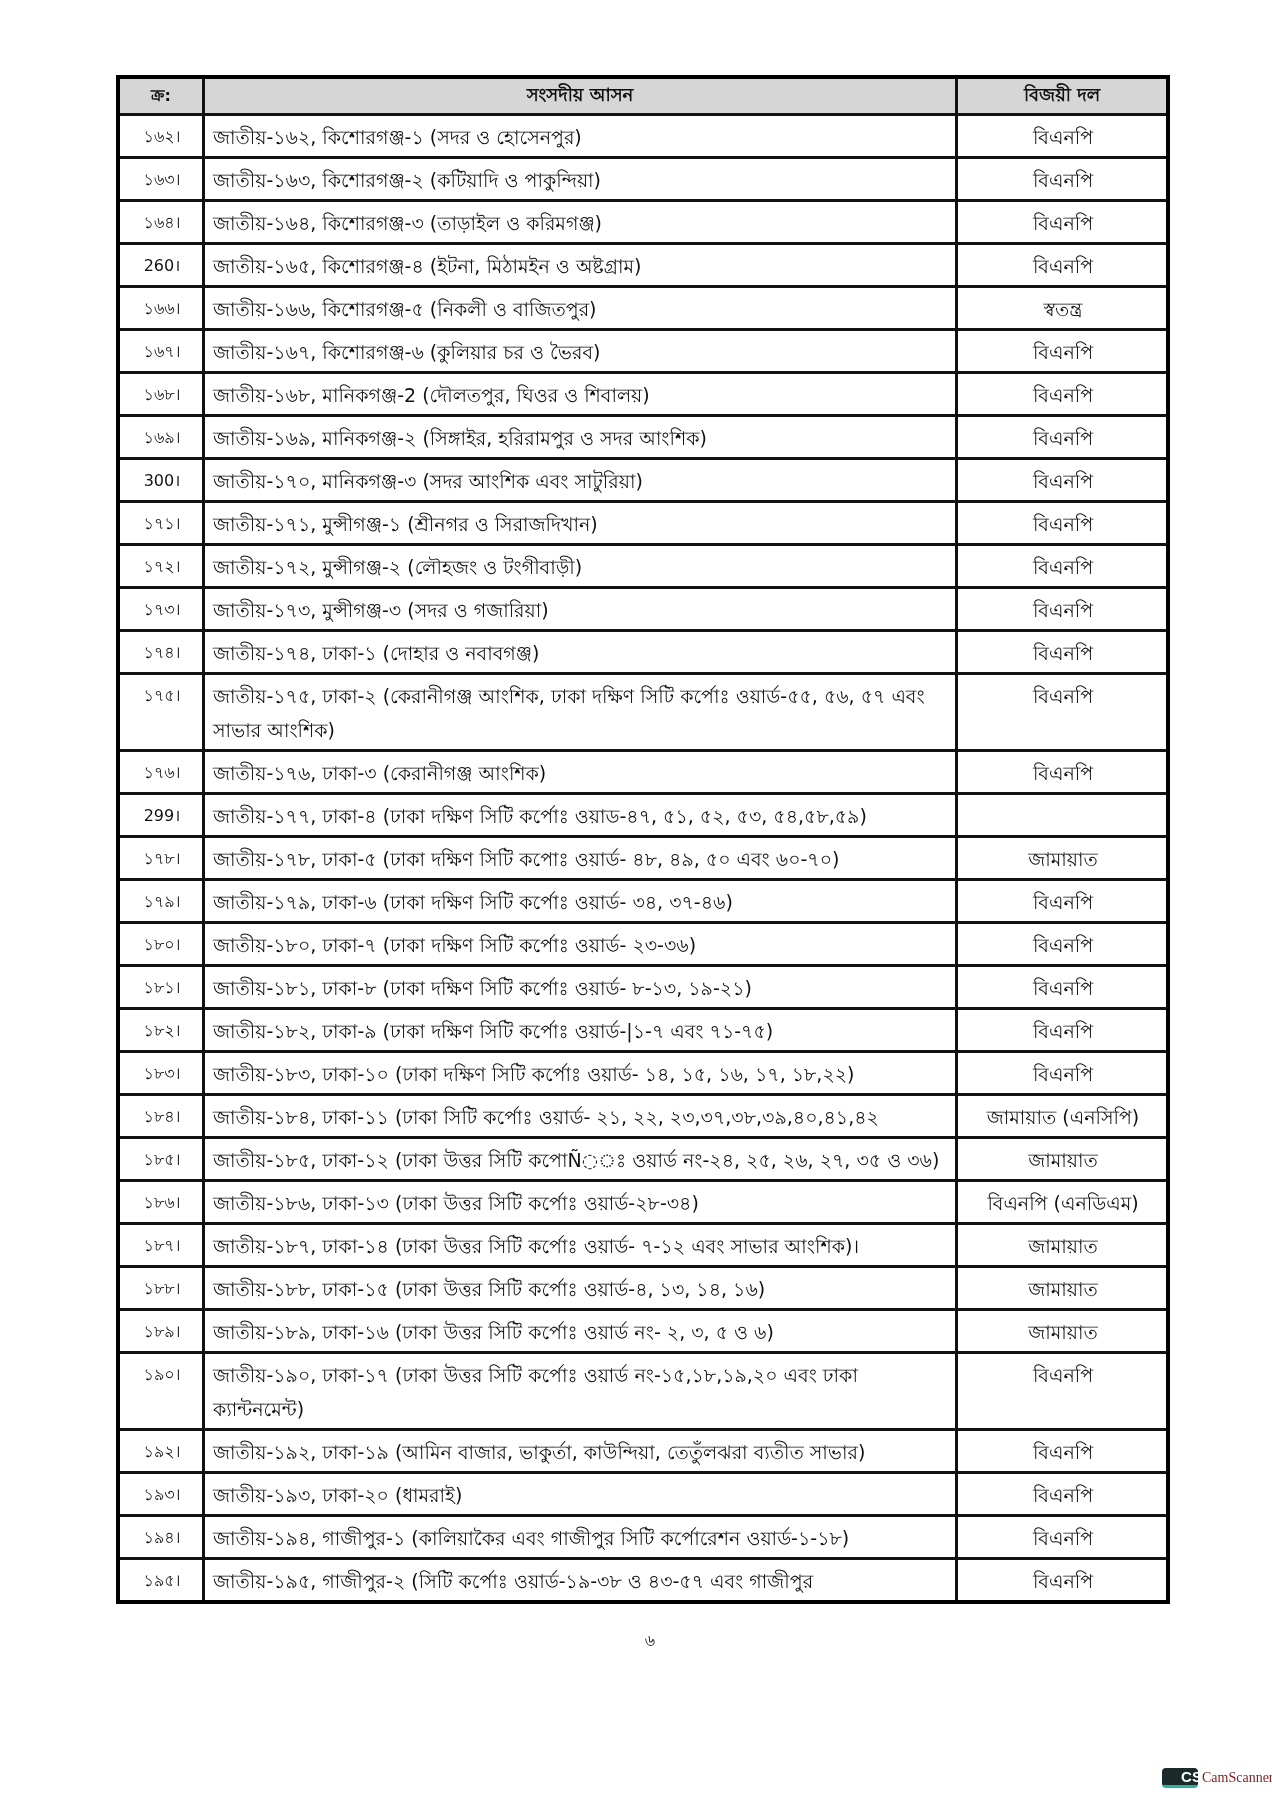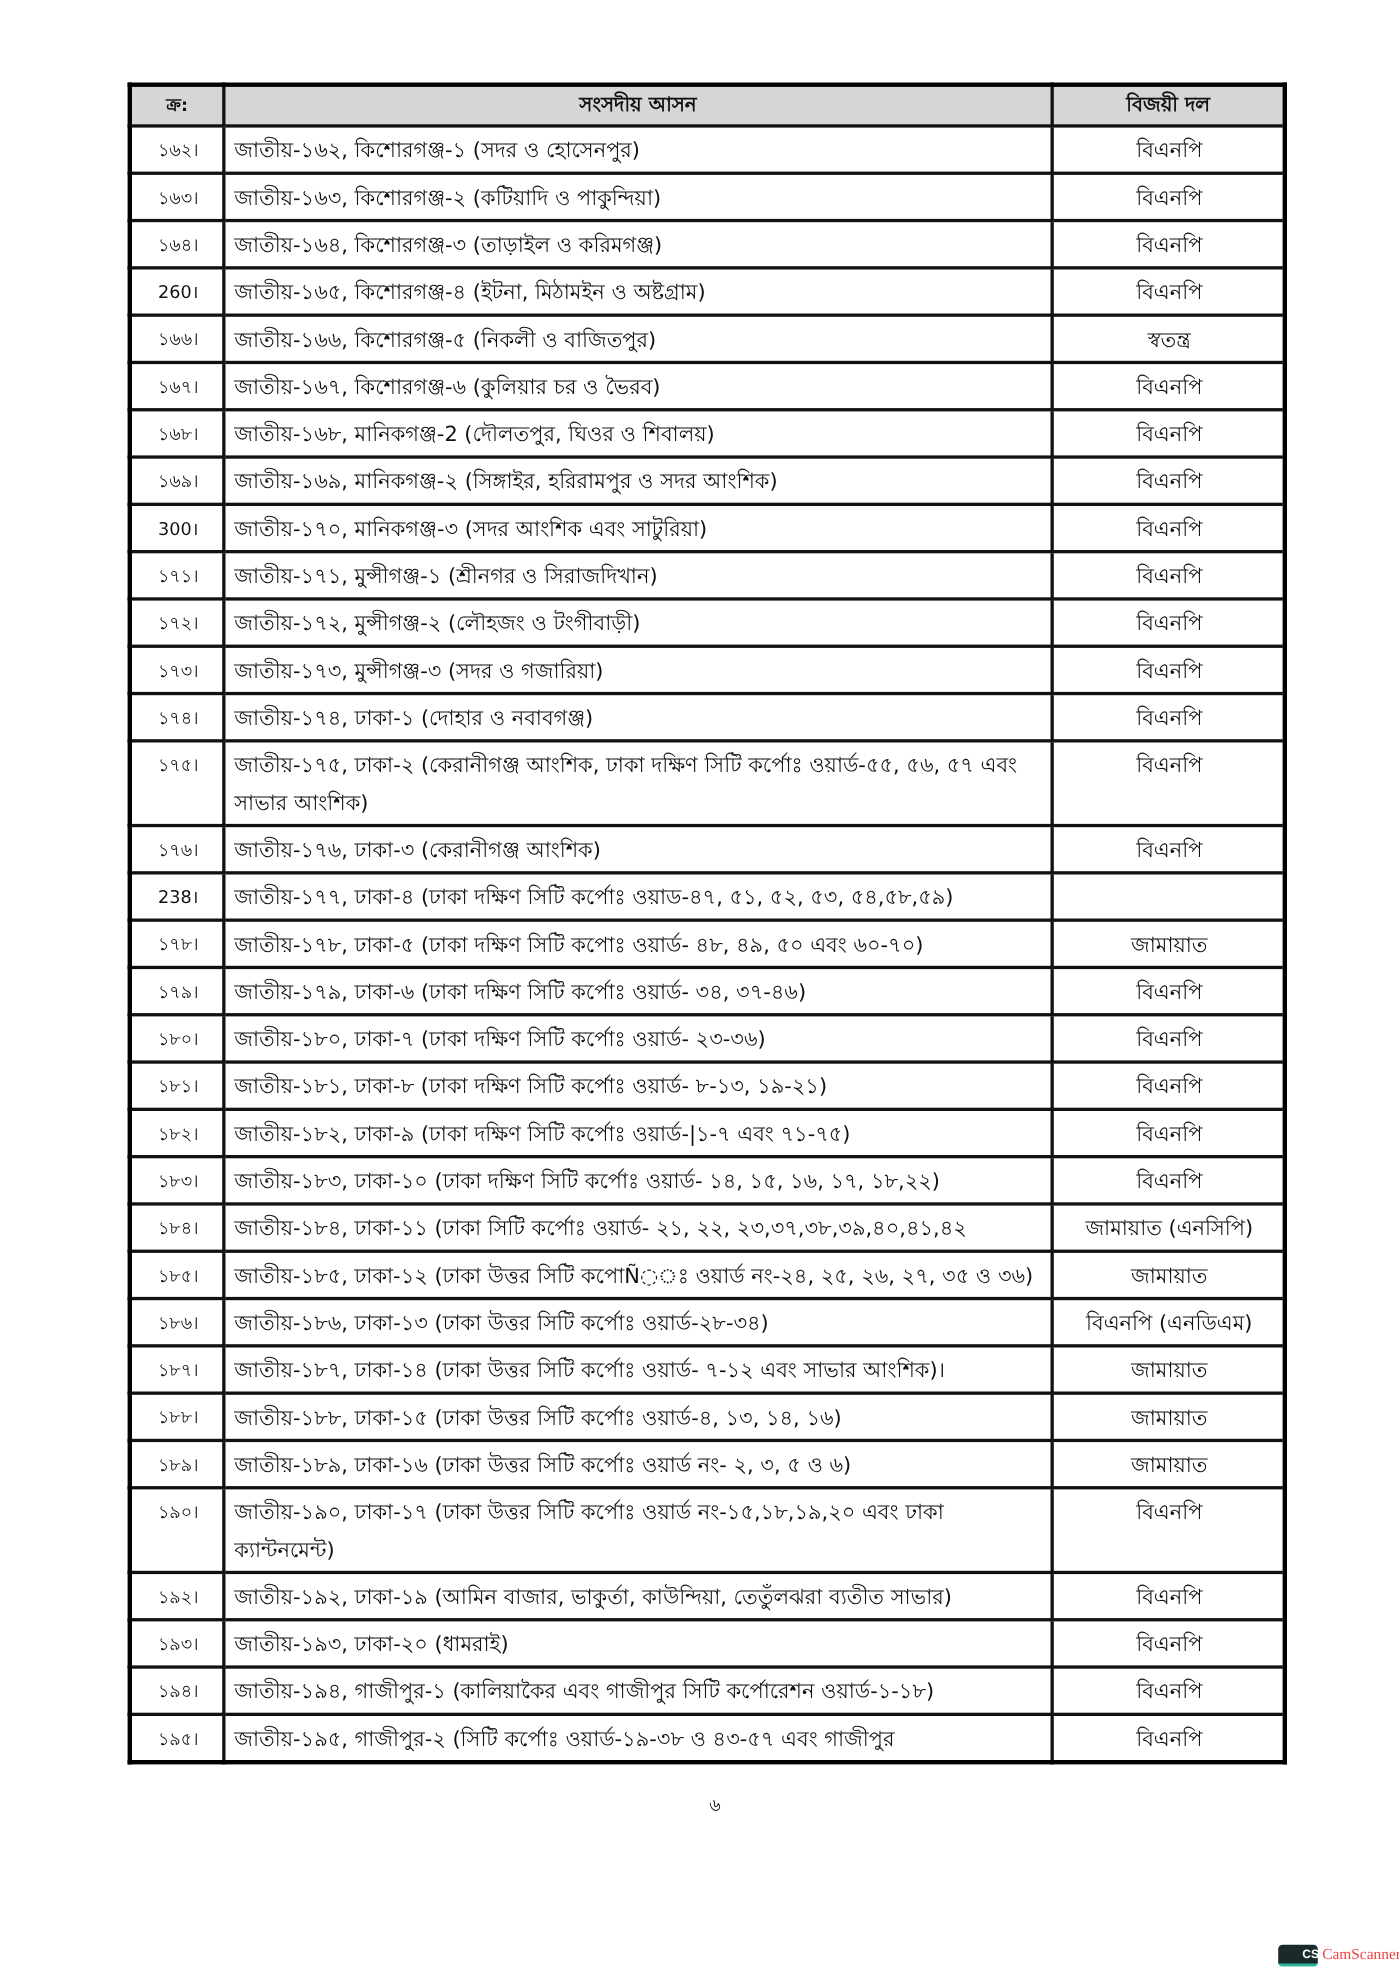--- a/index.html
+++ b/index.html
@@ -22,24 +22,24 @@
   .tbl tr.single td { height: 33px; }
   .pagenum {
     position: absolute; left: 638px; top: 1628px; width: 24px; text-align: center;
     font-size: 16px;
   }
   .cs {
     position: absolute; left: 1162px; top: 1768px; display: flex; align-items: center; gap: 4px;
   }
   .cs-logo {
     width: 36px; height: 20px; background: #1a2a2a; border-radius: 4px; color: #fff;
-    font-size: 11px; font-weight: bold; display: flex; align-items: center; justify-content: center;
+    font-size: 15px; font-weight: bold; display: flex; align-items: center; justify-content: center;
     font-family: "Liberation Sans", sans-serif; border-bottom: 3px solid #2bb39a; box-sizing: border-box; padding-left: 23px;
   }
-  .cs-text { font-family: "Liberation Serif", serif; font-size: 14px; color: #ef4444; }
+  .cs-text { font-family: "Liberation Serif", serif; font-size: 14px; color: #7f1d1d; }
 </style>
 </head>
 <body>
 
 <table class="tbl">
   <thead>
     <tr>
       <th class="c1">ক্র:</th>
       <th>সংসদীয় আসন</th>
       <th class="c3">বিজয়ী দল</th>
@@ -115,21 +115,21 @@
         <td class="c1">১৭৫।</td>
         <td>জাতীয়-১৭৫, ঢাকা-২ (কেরানীগঞ্জ আংশিক, ঢাকা দক্ষিণ সিটি কর্পোঃ ওয়ার্ড-৫৫, ৫৬, ৫৭ এবং সাভার আংশিক)</td>
         <td class="c3">বিএনপি</td>
       </tr>
       <tr class="single">
         <td class="c1">১৭৬।</td>
         <td>জাতীয়-১৭৬, ঢাকা-৩ (কেরানীগঞ্জ আংশিক)</td>
         <td class="c3">বিএনপি</td>
       </tr>
       <tr class="single">
-        <td class="c1">238।</td>
+        <td class="c1">299।</td>
         <td>জাতীয়-১৭৭, ঢাকা-৪ (ঢাকা দক্ষিণ সিটি কর্পোঃ ওয়াড-৪৭, ৫১, ৫২, ৫৩, ৫৪,৫৮,৫৯)</td>
         <td class="c3"></td>
       </tr>
       <tr class="single">
         <td class="c1">১৭৮।</td>
         <td>জাতীয়-১৭৮, ঢাকা-৫ (ঢাকা দক্ষিণ সিটি কপোঃ ওয়ার্ড- ৪৮, ৪৯, ৫০ এবং ৬০-৭০)</td>
         <td class="c3">জামায়াত</td>
       </tr>
       <tr class="single">
         <td class="c1">১৭৯।</td>

